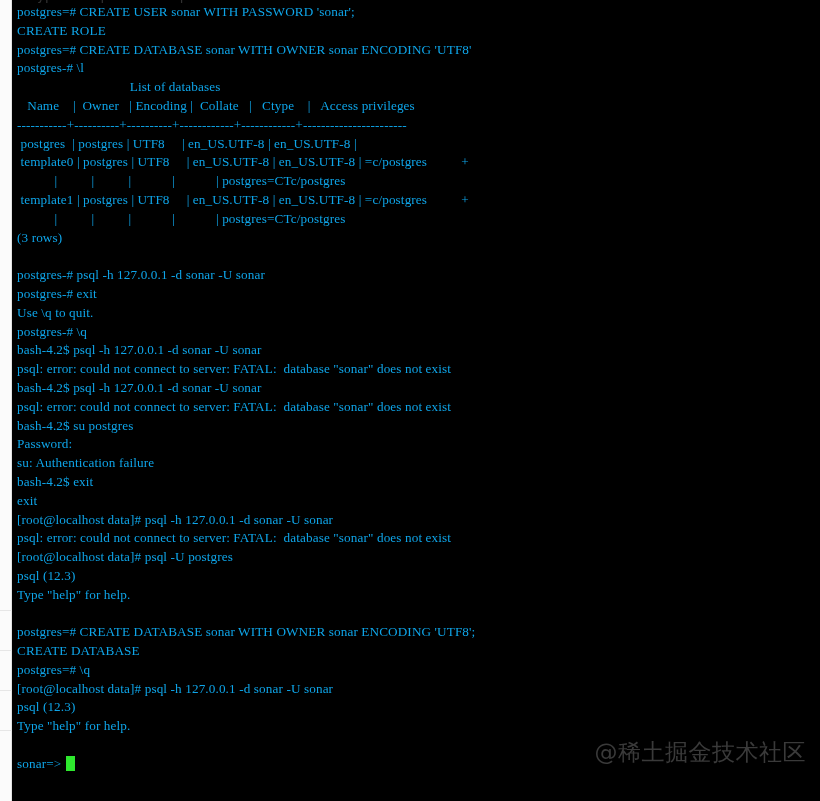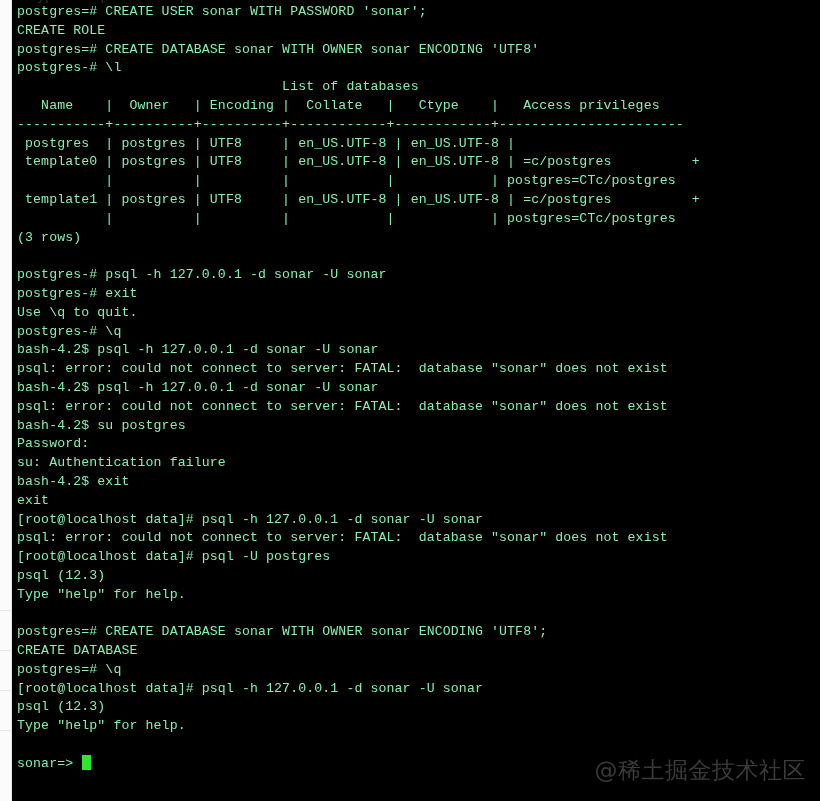--- a/index.html
+++ b/index.html
@@ -40,25 +40,25 @@
     width: 808px;
     height: 801px;
     background: #000000;
     overflow: hidden;
   }
   #term-lines {
     position: absolute;
     left: 5px;
     top: 3px;
     right: 0;
-    font-family: Liberation Mono, monospace;
+    font-family: Liberation Serif, serif;
     font-size: 13.2px;
     line-height: 18.8px;
     letter-spacing: 0.12px;
-    color: #86efac;
+    color: #0ea5e9;
     white-space: pre;
     -webkit-font-smoothing: antialiased;
   }
   .line {
     height: 18.8px;
     white-space: pre;
   }
   .line.blank {
     height: 18.8px;
   }
@@ -79,21 +79,21 @@
     display: inline-block;
     width: 9px;
     height: 15px;
     background: #2ee82e;
     vertical-align: -3px;
     margin-left: 1px;
   }
   #watermark {
     position: absolute;
     right: 14px;
-    top: 757px;
+    top: 739px;
     font-family: "DejaVu Sans", "Liberation Sans", sans-serif;
     font-size: 23px;
     line-height: 26px;
     color: #3a3a3a;
     letter-spacing: 0.5px;
     white-space: pre;
     user-select: none;
   }
 </style>
 </head>

